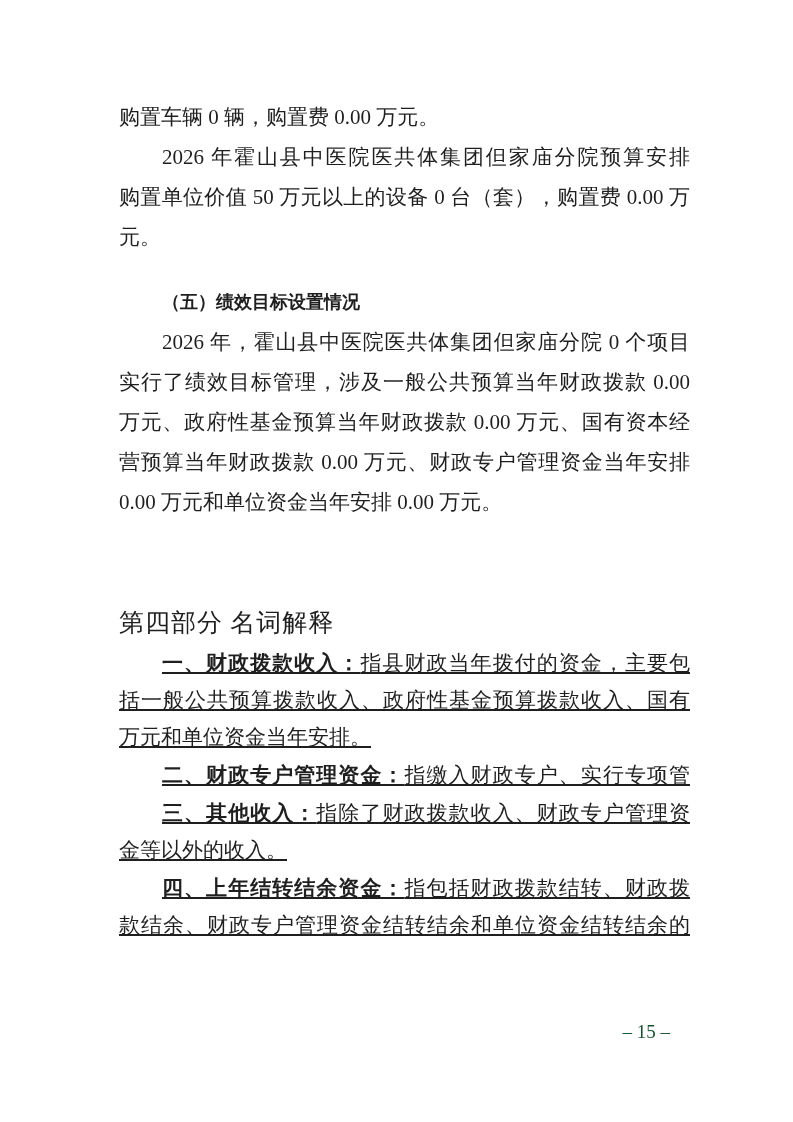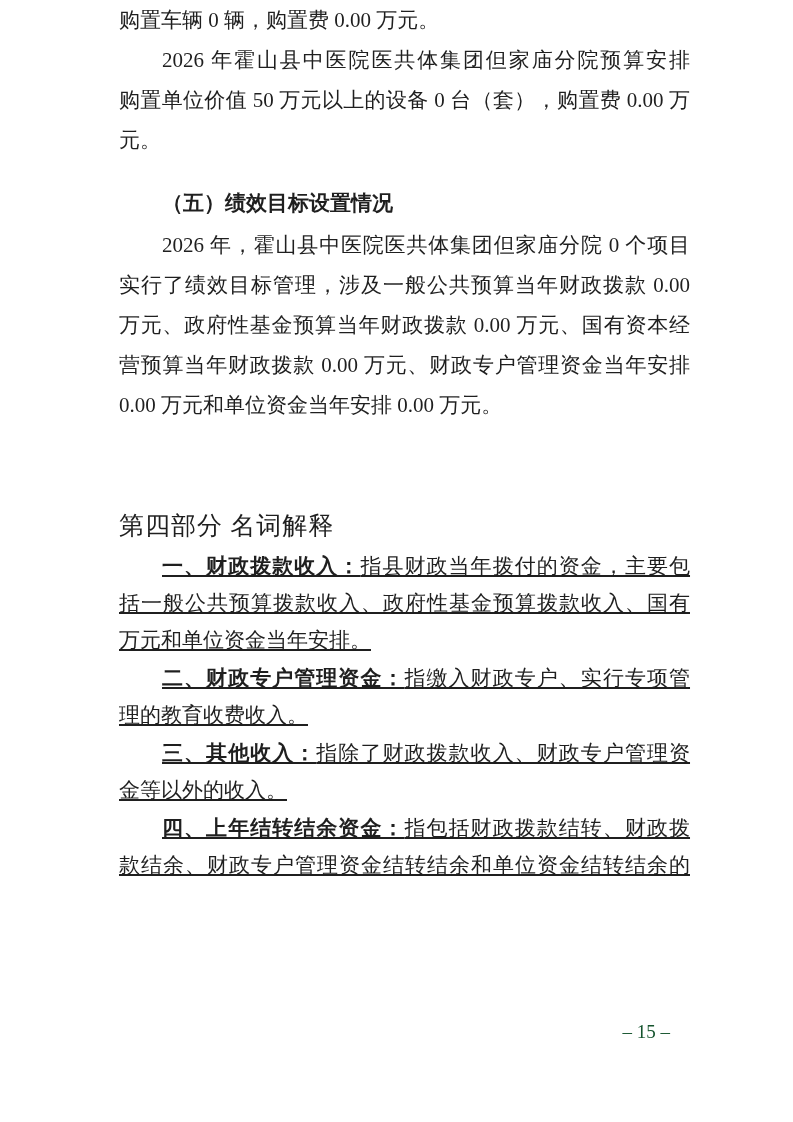--- a/index.html
+++ b/index.html
@@ -35,28 +35,29 @@
     text-align: justify;
     text-align-last: justify;
   }
   .para .line.last {
     text-align-last: left;
   }
   .para .line.indent {
     text-indent: 43px;
   }
   .p-first {
+    margin-top: 97px;
   }
   .heading {
     margin: 25px 0 0 0;
-    font-size: 21px;
+    font-size: 18px;
     line-height: 40px;
     font-weight: bold;
     text-indent: 43px;
-    font-family: Liberation Mono, monospace;
+    font-family: Liberation Sans, sans-serif;
   }
   .part-title {
     margin: 80px 0 0 0;
     font-size: 25px;
     line-height: 42px;
     font-weight: normal;
     letter-spacing: 1px;
   }
   .term {
     font-weight: bold;
@@ -101,21 +102,20 @@
     <h2 class="part-title">第四部分 名词解释</h2>
 
     <div class="para lh2">
         <div class="line indent"><span class="term">一、财政拨款收入：</span><span>指县财政当年拨付的资金，主要包</span></div>
         <div class="line"><span>括一般公共预算拨款收入、政府性基金预算拨款收入、国有</span></div>
         <div class="line last"><span>万元和单位资金当年安排。</span></div>
       </div>
 
     <div class="para lh2">
         <div class="line indent"><span class="term">二、财政专户管理资金：</span><span>指缴入财政专户、实行专项管</span></div>
-        <div class="line last"><span>理的教育收费收入。</span></div>
       </div>
 
     <div class="para lh2">
         <div class="line indent"><span class="term">三、其他收入：</span><span>指除了财政拨款收入、财政专户管理资</span></div>
         <div class="line last"><span>金等以外的收入。</span></div>
       </div>
 
     <div class="para lh2">
         <div class="line indent"><span class="term">四、上年结转结余资金：</span><span>指包括财政拨款结转、财政拨</span></div>
         <div class="line"><span>款结余、财政专户管理资金结转结余和单位资金结转结余的</span></div>

